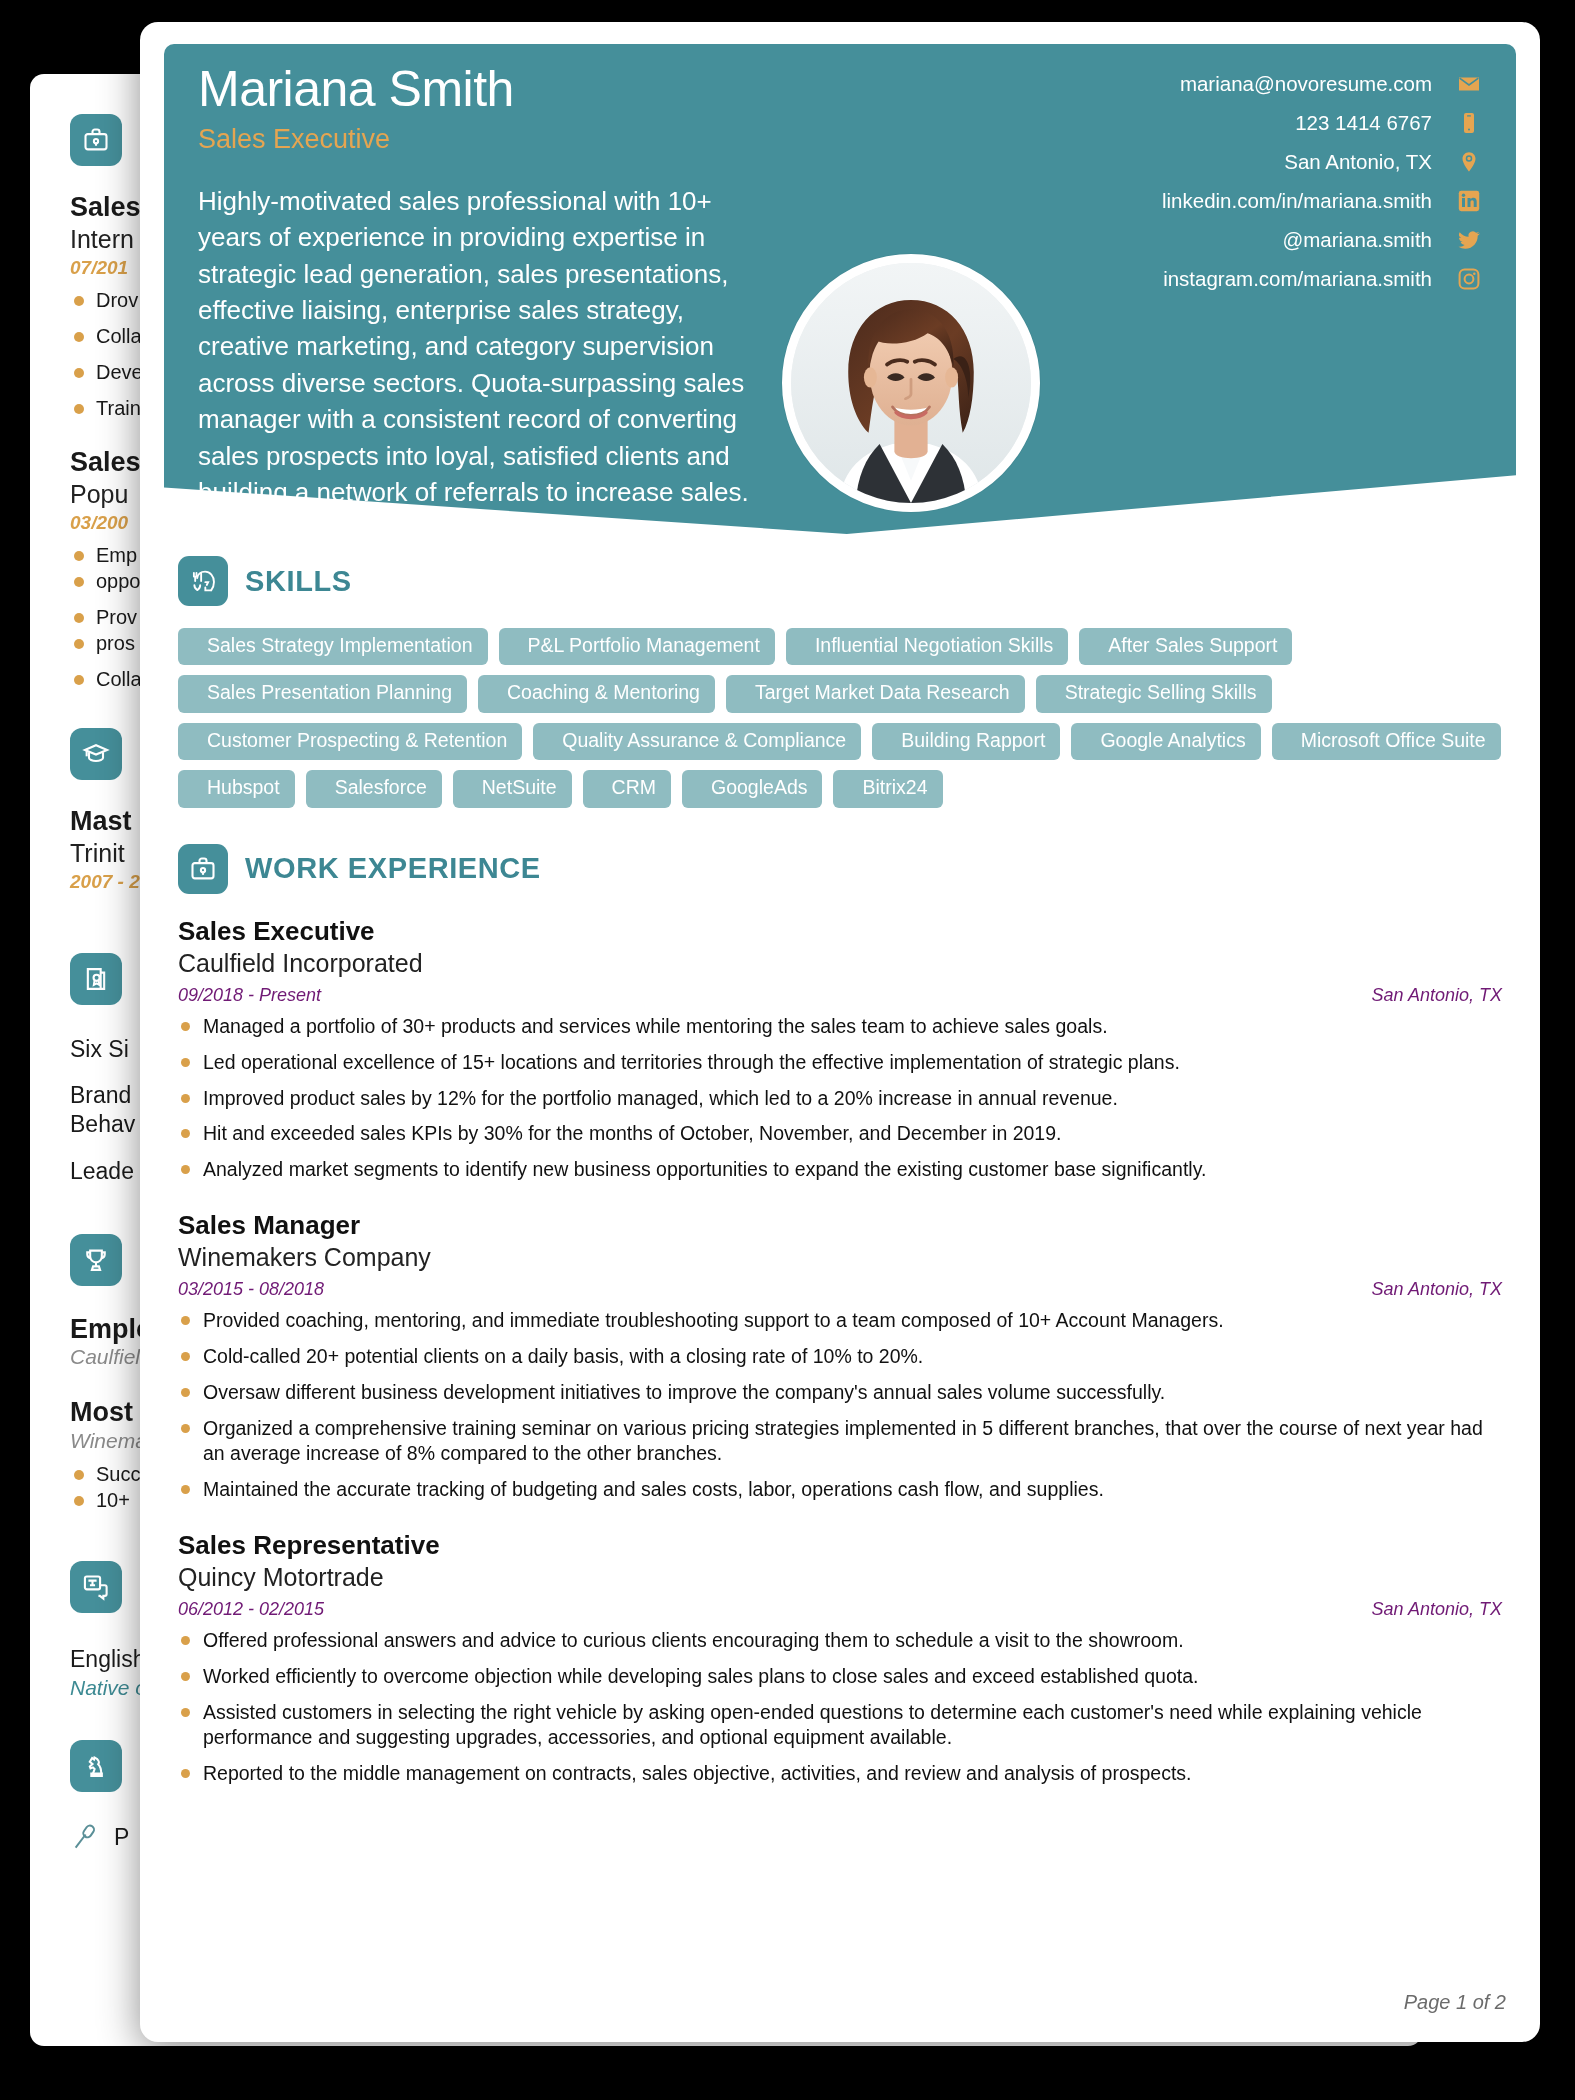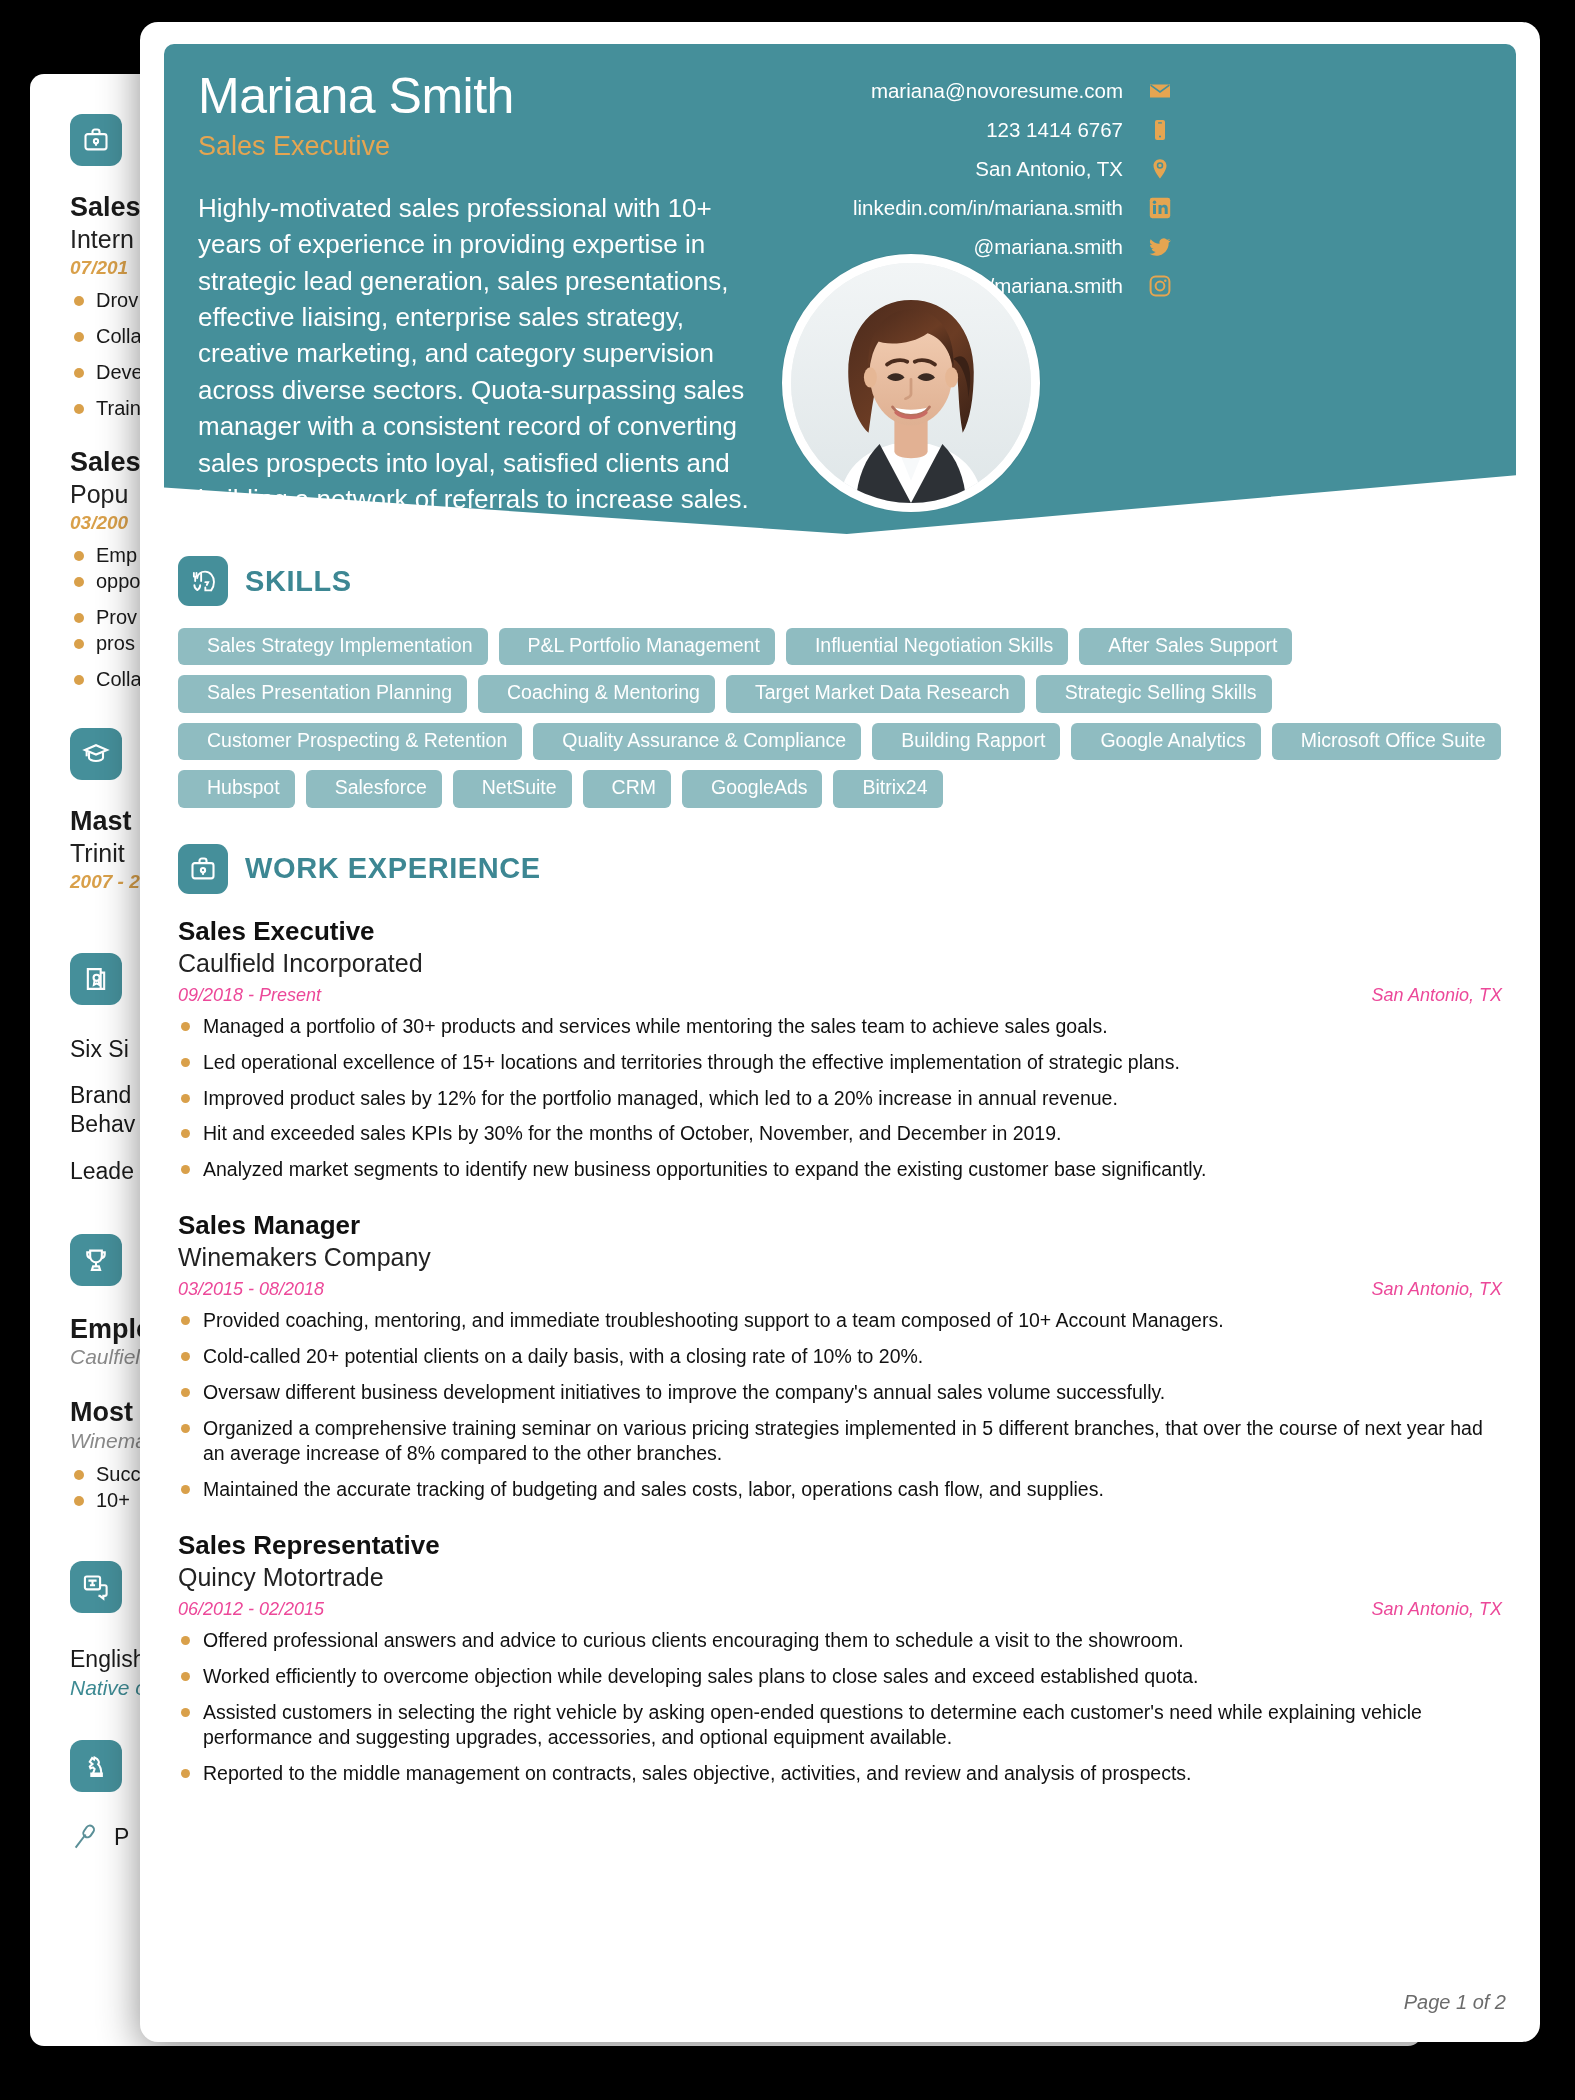--- a/index.html
+++ b/index.html
@@ -99,22 +99,23 @@
   }
   .header-bg {
     position: absolute; inset: 0;
     background: #458F9A;
     border-radius: 10px;
     -webkit-clip-path: polygon(0 0, 100% 0, 100% 88%, 50.5% 100%, 0 90.5%);
     clip-path: polygon(0 0, 100% 0, 100% 88%, 50.5% 100%, 0 90.5%);
   }
   .header-content {
     position: relative;
-    padding: 26px 34px 0 34px;
+    padding: 19px 34px 0 34px;
     display: flex;
+    justify-content: space-between;
   }
   .hdr-left { width: 575px; }
   .name {
     font-size: 50px; color: #ffffff; font-weight: normal;
     line-height: 1.05; letter-spacing: -0.5px;
   }
   .job-title {
     font-size: 27px; color: #E5A551; margin-top: 7px; line-height: 1.2;
   }
   .summary {
@@ -189,21 +190,21 @@
     font-size: 26px; font-weight: bold; color: #111; line-height: 1.2;
   }
   .job-company {
     font-size: 25px; color: #222; line-height: 1.25; margin-top: 1px;
   }
   .job-meta {
     display: flex; justify-content: space-between; align-items: baseline;
     margin-top: 6px; margin-bottom: 8px;
   }
   .job-date, .job-loc {
-    font-size: 18px; color: #ec4899; font-style: italic;
+    font-size: 18px; color: #701a75; font-style: italic;
   }
   .job-bullets { list-style: none; }
   .job-bullets li {
     position: relative;
     padding-left: 25px;
     font-size: 19.5px;
     color: #111;
     line-height: 1.32;
     margin-bottom: 10px;
   }

